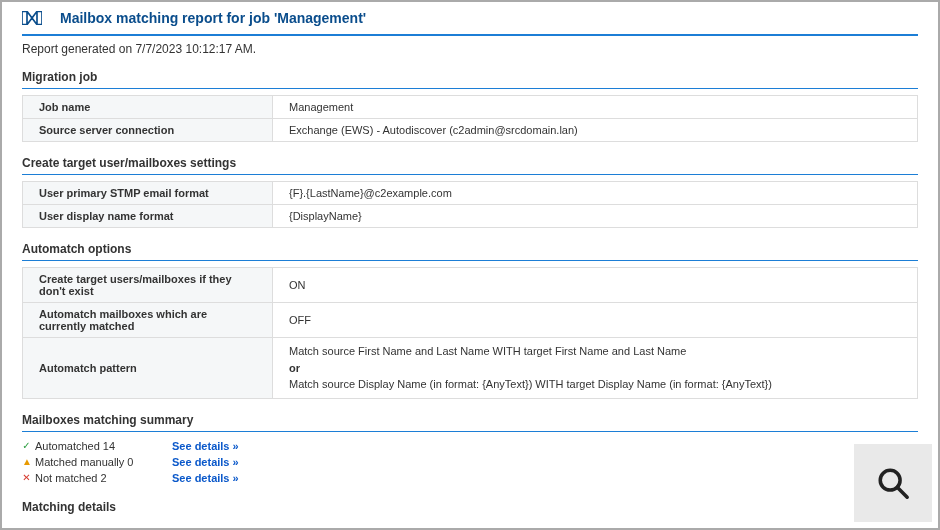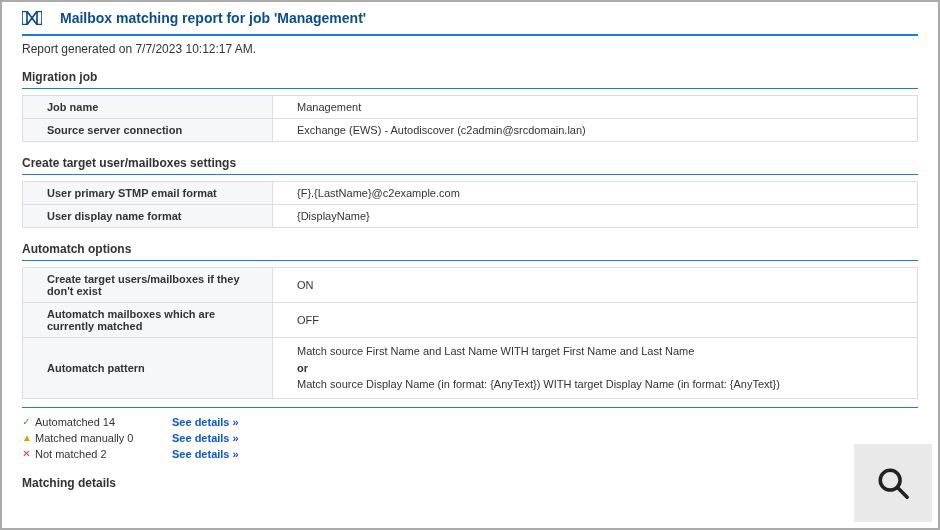--- a/index.html
+++ b/index.html
@@ -5,21 +5,21 @@
 * { box-sizing: border-box; margin: 0; padding: 0; }
 body { font-family: Arial, Helvetica, sans-serif; font-size: 11px; color: #333; background: #fff; width: 940px; height: 530px; overflow: hidden; position: relative; border: 2px solid #aaa; }
 .content { padding: 8px 20px; }
 .page-title { color: #0a4d8c; font-size: 14px; font-weight: bold; display: flex; align-items: center; gap: 18px; margin-bottom: 8px; }
 .page-title svg { width: 20px; height: 14px; }
 .hr-blue { border: none; border-top: 2px solid #1c7ed6; margin-bottom: 6px; }
 .small-note { font-size: 12px; color: #333; margin-bottom: 14px; }
 .section-title { font-size: 12px; color: #333; margin: 14px 0 4px 0; font-weight: bold; }
 .section-rule { border: none; border-top: 1px solid #1c7ed6; margin-bottom: 6px; }
 table.kv { width: 100%; border-collapse: collapse; margin-bottom: 8px; }
-table.kv td { border: 1px solid #ddd; padding: 5px 24px; font-size: 11px; }
+table.kv td { border: 1px solid #ddd; padding: 5px 16px; font-size: 11px; }
 table.kv td.k { background: #f5f7f8; width: 250px; font-weight: 600; color: #333; }
 .automatch-val { line-height: 1.5; margin-top: 44px; }
 .summary { margin-top: 6px; }
 .summary-row { display: flex; align-items: center; gap: 30px; padding: 2px 0; font-size: 11px; }
 .summary-label { display: flex; align-items: center; gap: 4px; width: 120px; }
 .summary-label .mark { width: 9px; display: inline-block; text-align: center; font-size: 10px; }
 .mark.green { color: #2a9d3f; }
 .mark.orange { color: #e89a00; }
 .mark.red { color: #d63a2f; }
 .link { color: #0a58ca; cursor: pointer; font-weight: bold; }
@@ -85,20 +85,21 @@
       <td class="k">Automatch pattern</td>
       <td class="automatch-val">
         <span>Match source First Name and Last Name WITH target First Name and Last Name</span><br>
         <b>or</b><br>
         <span>Match source Display Name (in format: {AnyText}) WITH target Display Name (in format: {AnyText})</span>
       </td>
     </tr>
   </tbody>
     </table>
 
+  <div class="section-title">Mailboxes matching summary</div>
   <hr class="section-rule">
   <div class="summary">
     <div class="summary-row">
       <span class="summary-label">
           <span class="mark green">✓</span>
           <span>Automatched 14</span>
         </span>
       <span class="link">See details »</span>
     </div>
     <div class="summary-row">

